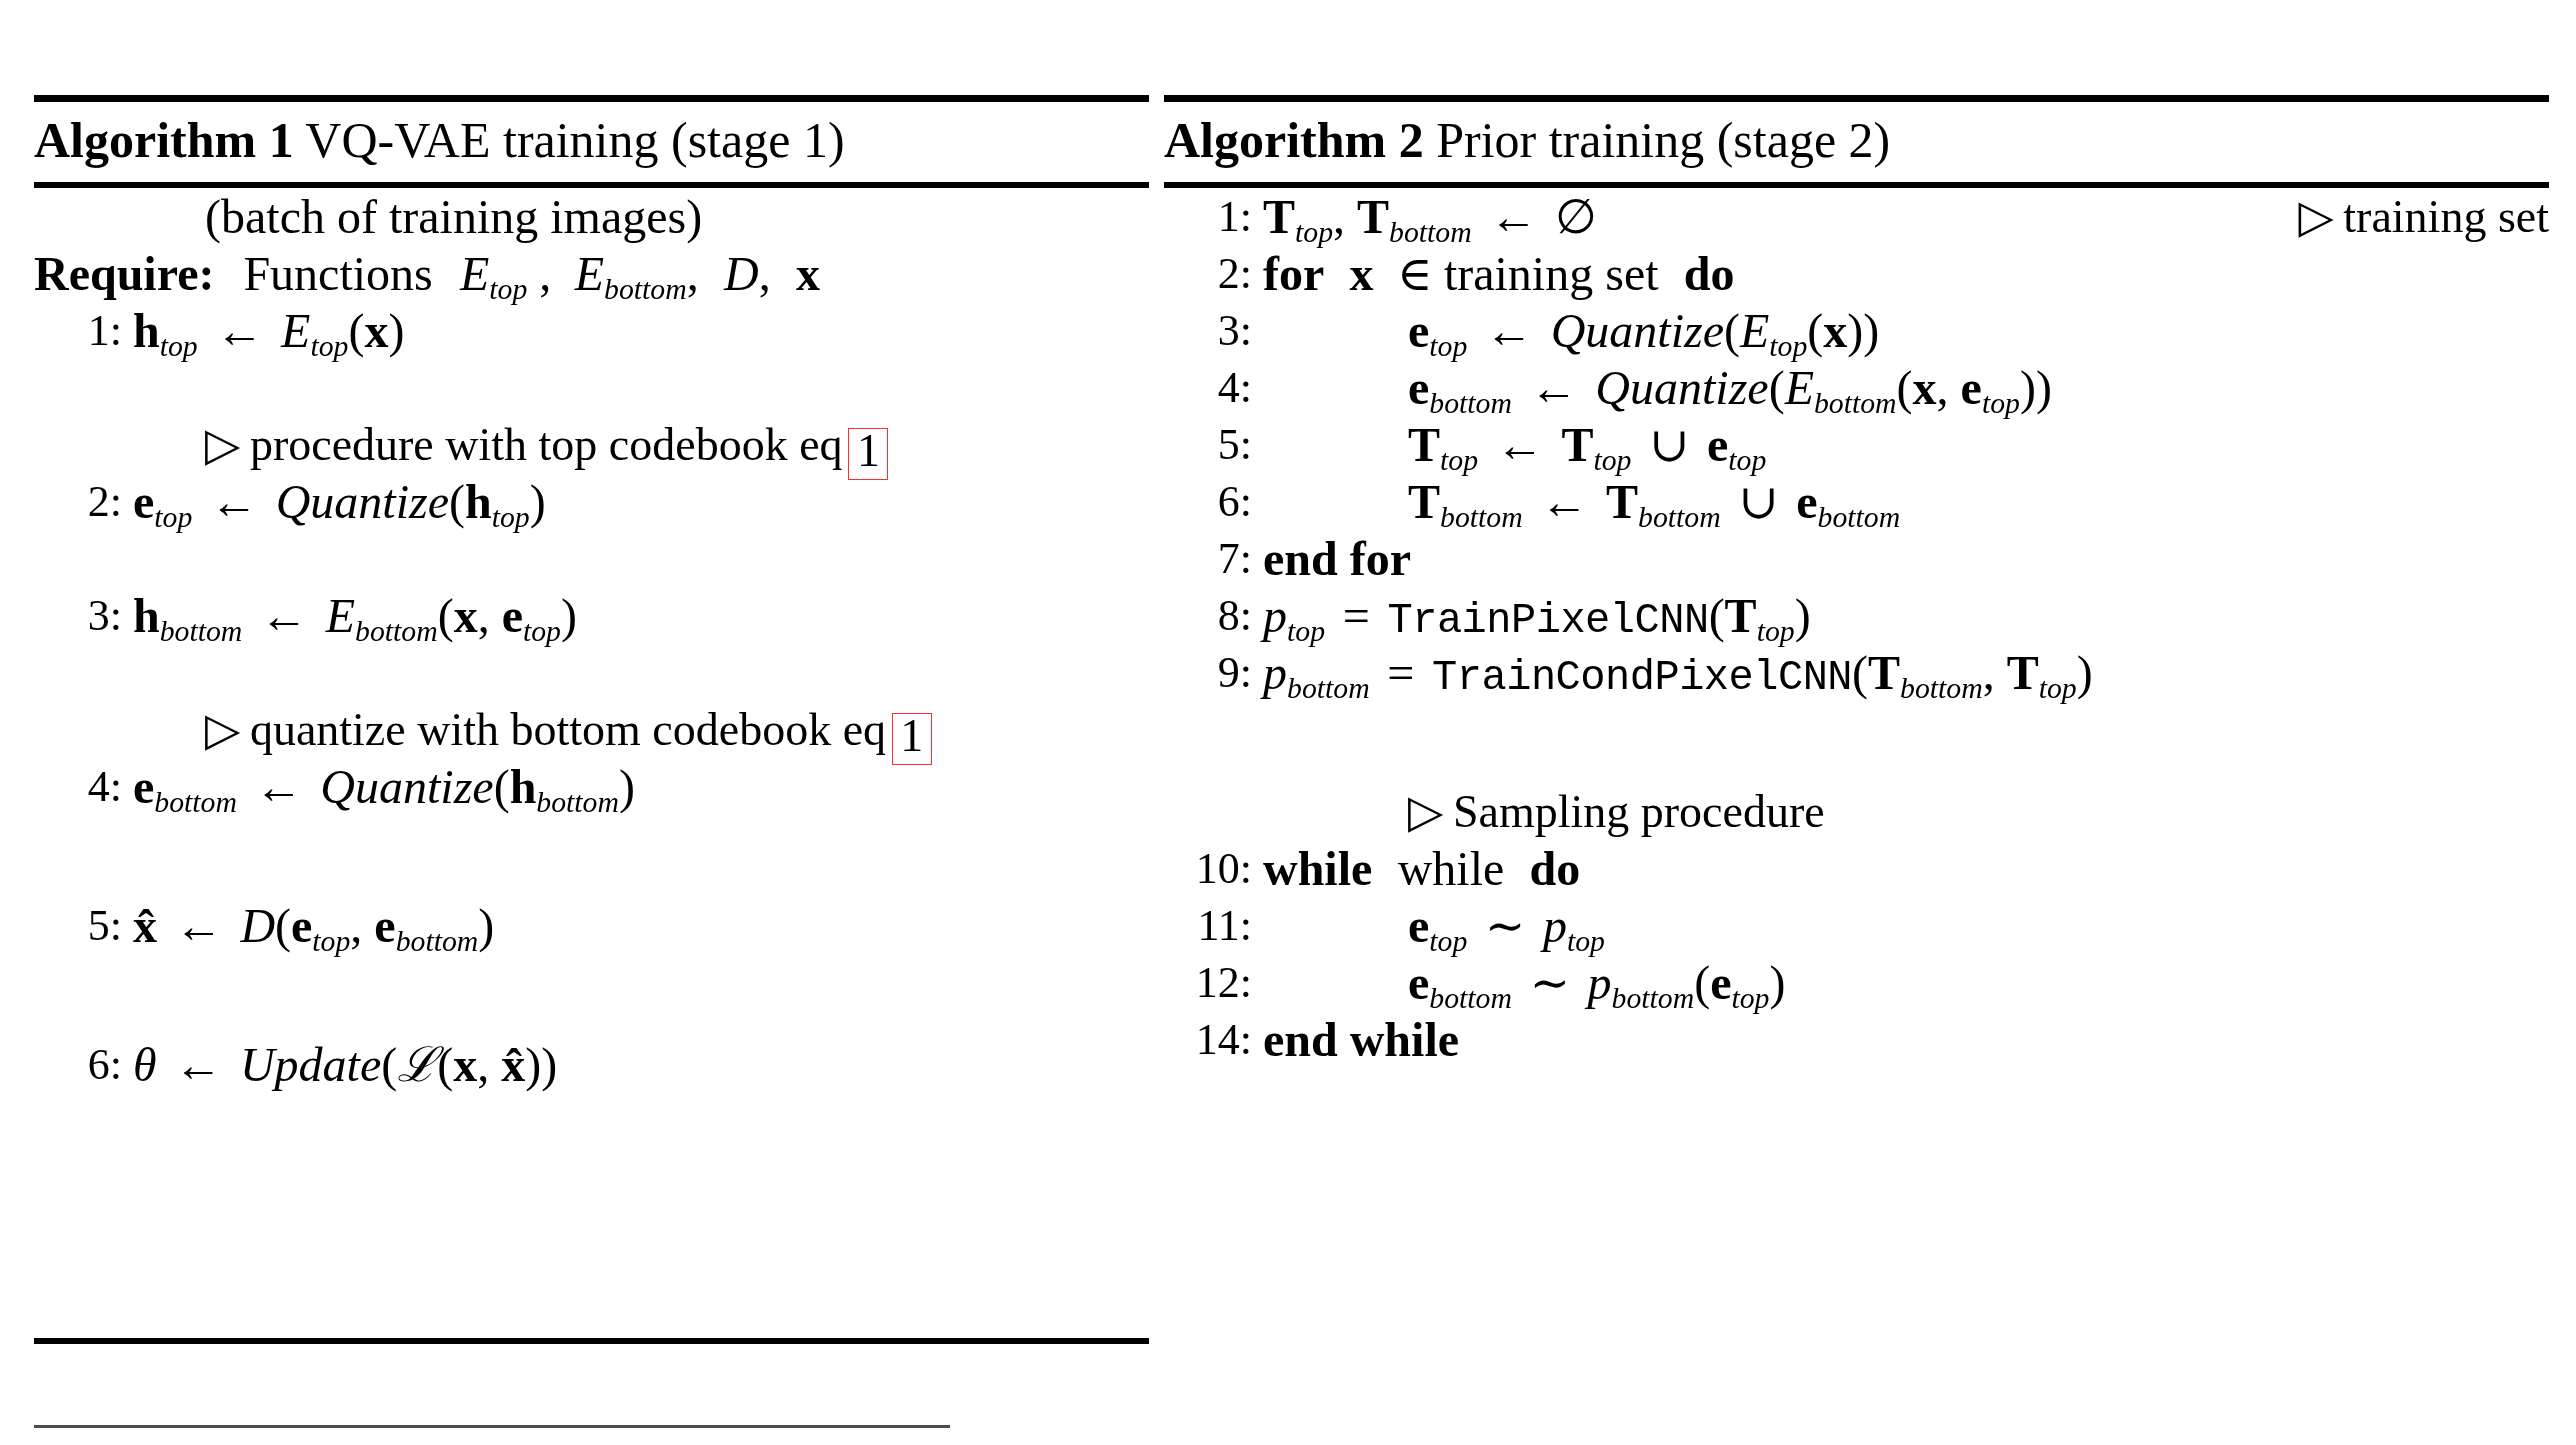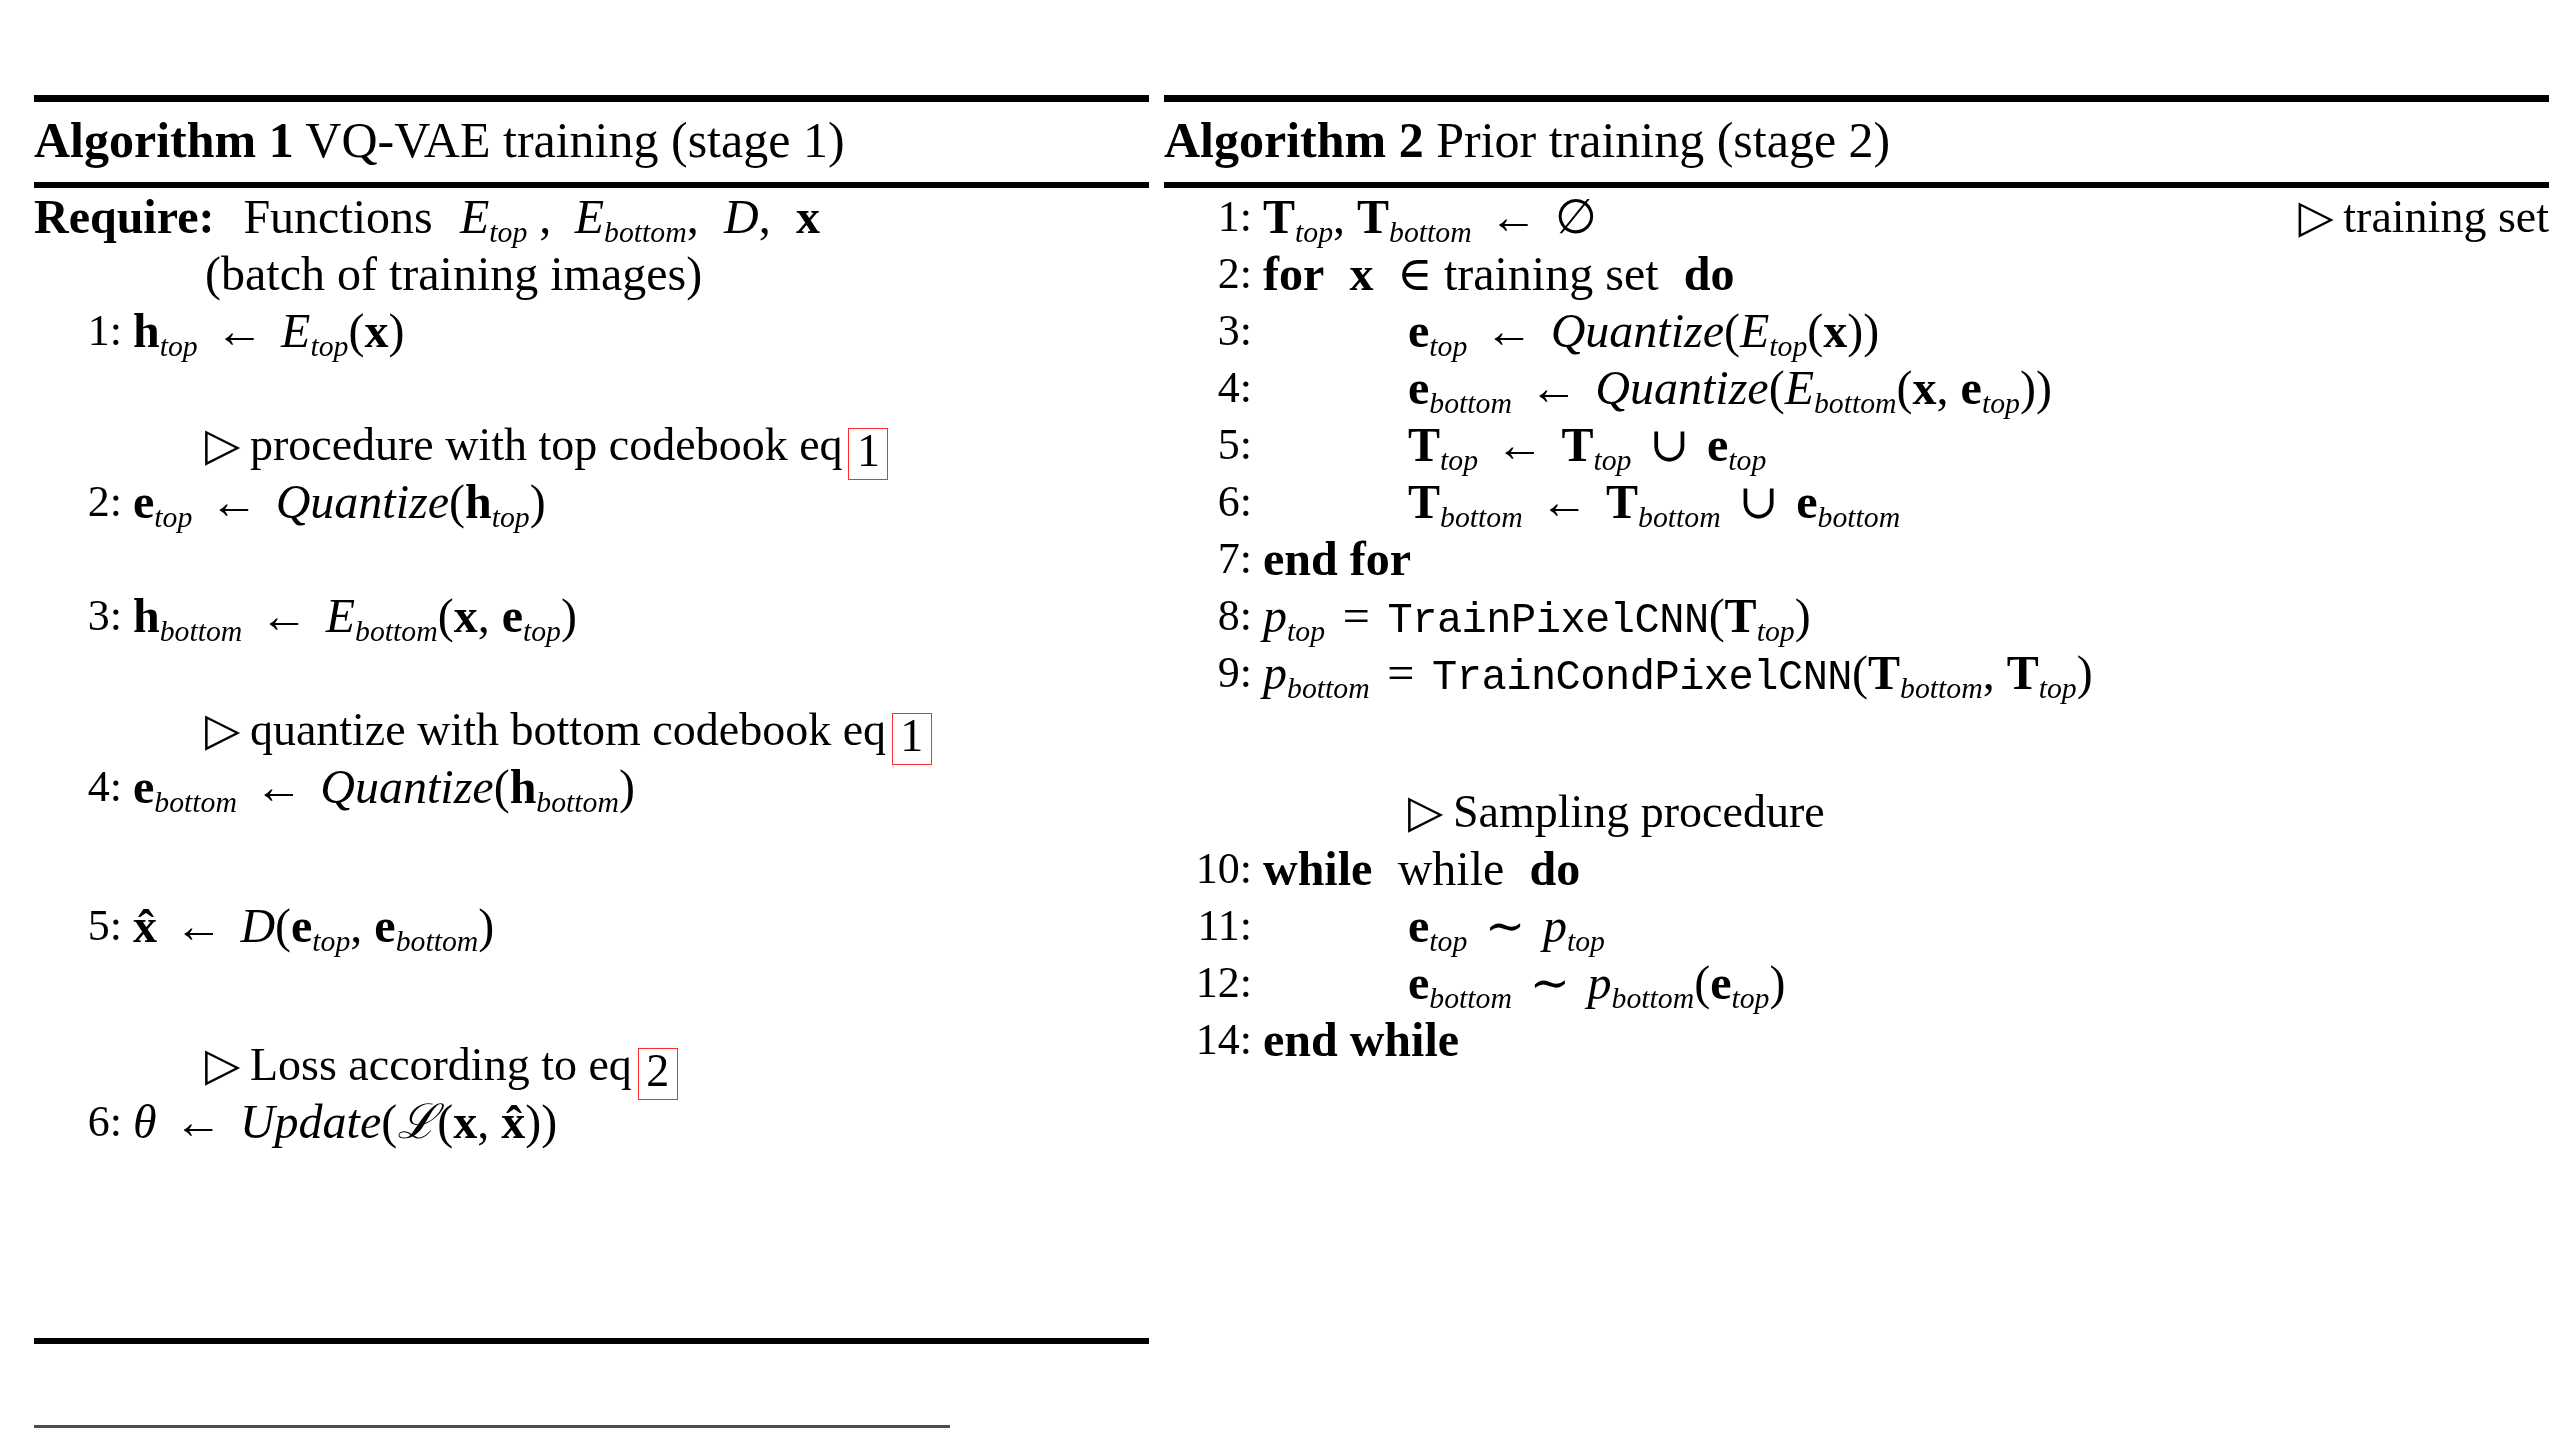--- a/index.html
+++ b/index.html
@@ -153,38 +153,38 @@
     <div class="rule rule-mid" id="l-rule-mid"></div>
     <div class="rule rule-bot" id="l-rule-bot"></div>
 
     <div class="alg-title">
       <span class="bold">Algorithm 1</span>
       <span>VQ-VAE training (stage 1)</span>
     </div>
 
     <div class="body">
 
+      <div class="line">
+        <span class="content ind2">(batch of training images)</span>
+      </div>
+
       <div class="line" style="height:57px;">
         <span class="content" style="left:0;">
           <span class="require-kw">Require:</span>
           <span style="padding-left:17px;">Functions</span>
           <span style="padding-left:15.2px;">
             <span class="mi">E<sub>top</sub></span><span class="opnr"> ,</span>
             <span class="mi" style="padding-left:11.4px;">E<sub>bottom</sub></span><span class="opnr">,</span>
             <span class="mi" style="padding-left:13.3px;">D</span><span class="opnr">,</span>
             <span class="mbf" style="padding-left:13.3px;">x</span>
           </span>
         </span>
       </div>
 
       <div class="line">
-        <span class="content ind2">(batch of training images)</span>
-      </div>
-
-      <div class="line">
         <span class="num">1:</span>
         <span class="content ind1">
           <span class="mbf">h</span><sub>top</sub>
           <span class="op">←</span>
           <span class="mi">E<sub>top</sub></span><span class="paren">(</span><span class="mbf">x</span><span class="paren">)</span>
         </span>
       </div>
 
       <div class="spacer"></div>
 
@@ -239,25 +239,20 @@
         <span class="content ind1">
           <span class="mbf">x̂</span>
           <span class="op">←</span>
           <span class="mi">D</span><span class="paren">(</span><span class="mbf">e</span><sub>top</sub><span class="opnr">,&nbsp;</span><span class="mbf">e</span><sub>bottom</sub><span class="paren">)</span>
         </span>
       </div>
 
       <div class="spacer"></div>
       <div class="spacer-sm"></div>
 
-      <div class="line comment">
-        <span class="content ind2">
-          <span class="tri">▷</span><span>Loss according to eq</span><span class="eqref">2</span>
-        </span>
-      </div>
 
       <div class="line">
         <span class="num">6:</span>
         <span class="content ind1">
           <span class="mi">θ</span>
           <span class="op">←</span>
           <span class="mi">Update</span><span class="paren">(</span><span class="mi">ℒ</span><span class="paren">(</span><span class="mbf">x</span><span class="opnr">,&nbsp;</span><span class="mbf">x̂</span><span class="paren">))</span>
         </span>
       </div>
 

